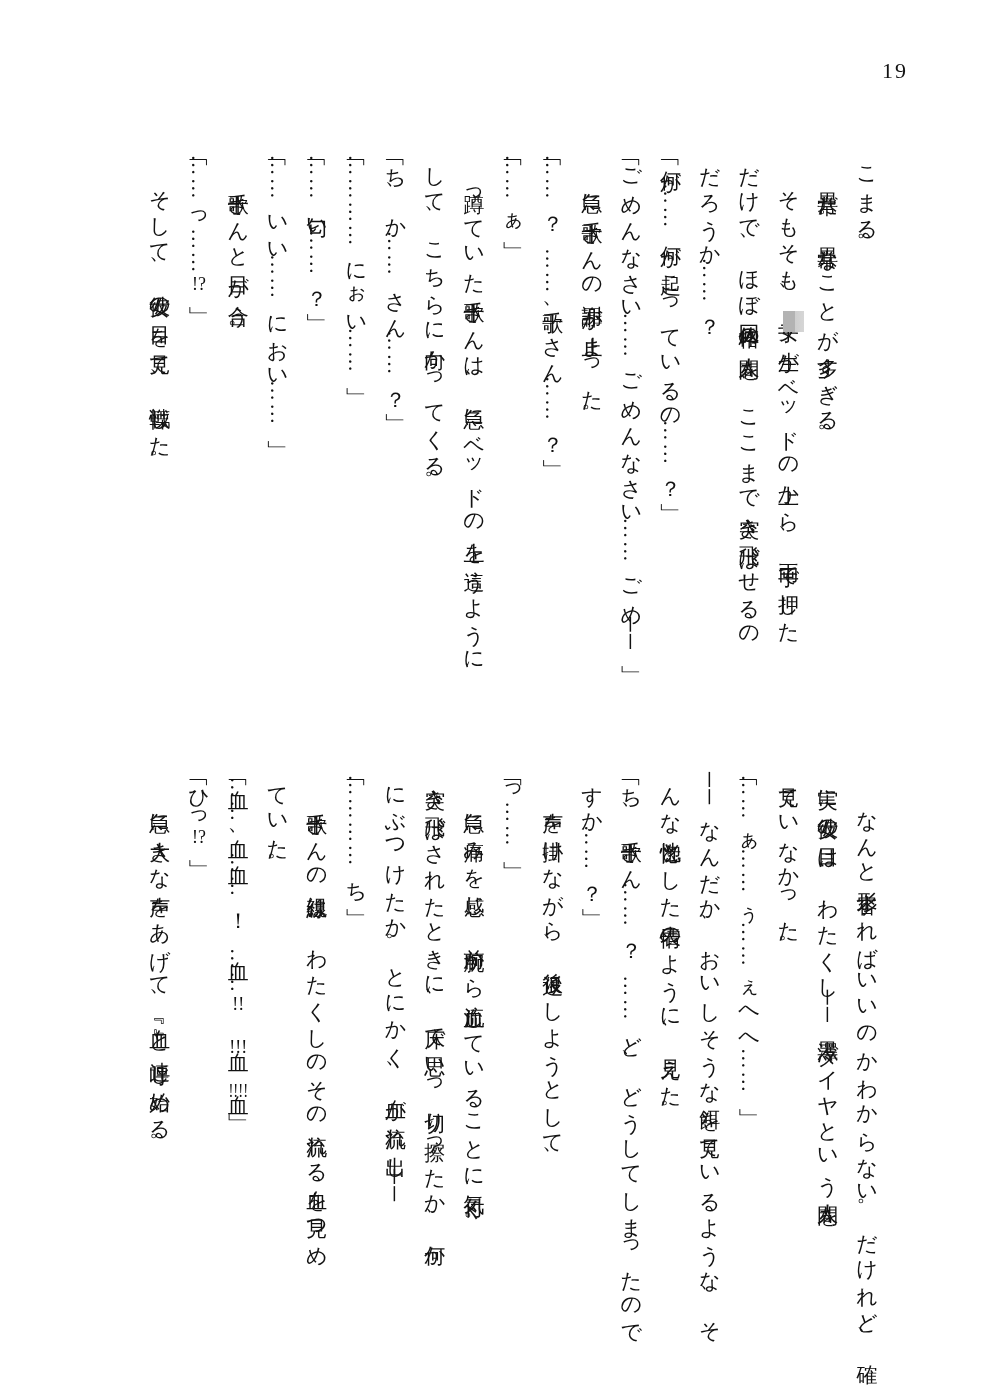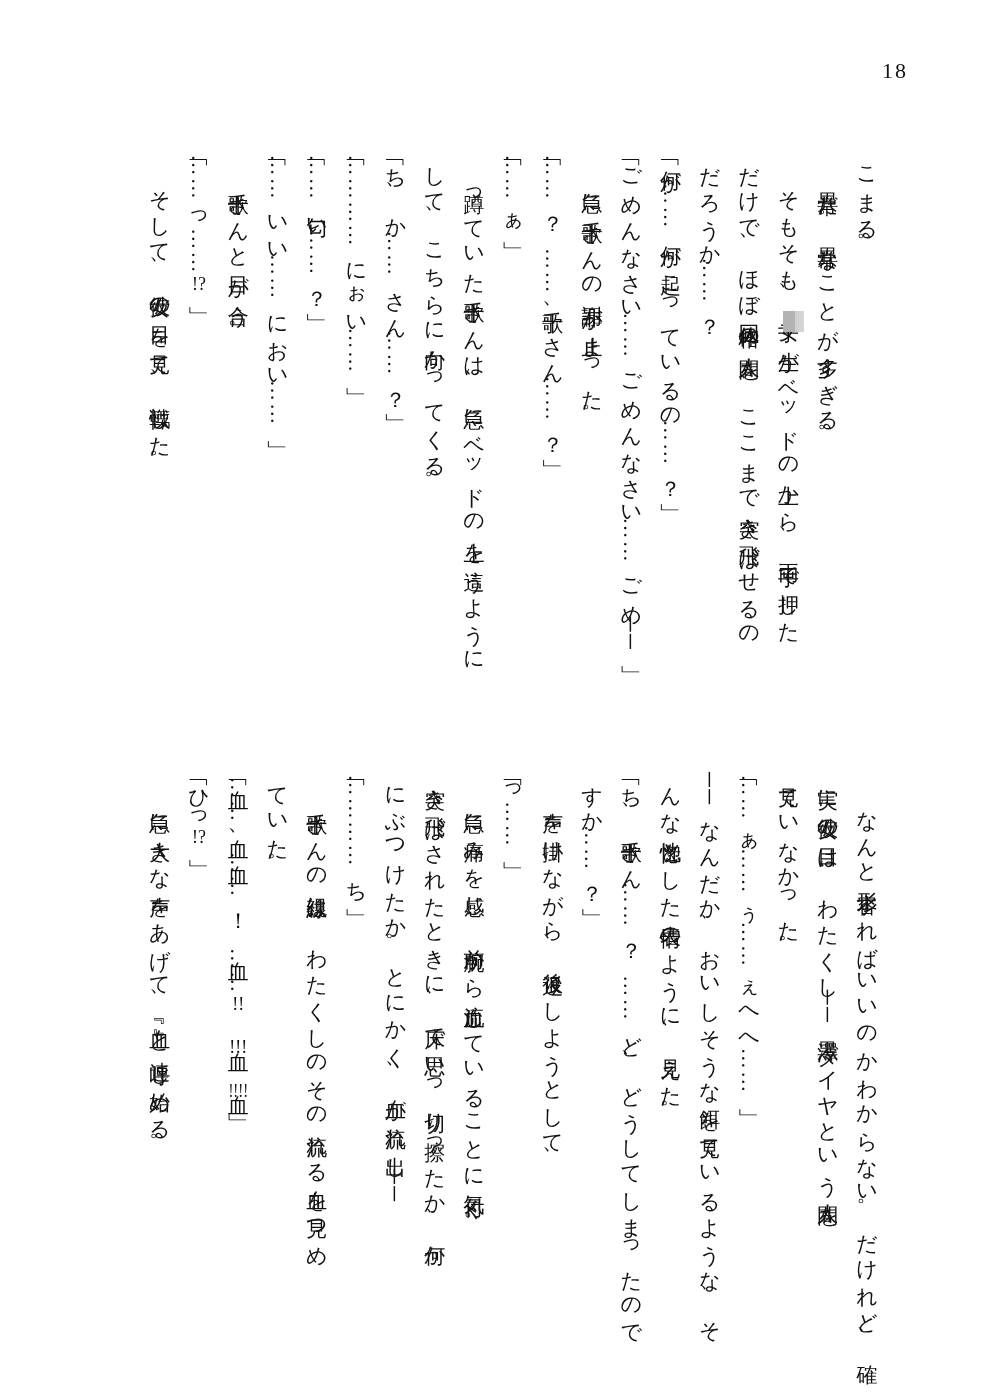--- a/index.html
+++ b/index.html
@@ -50,21 +50,21 @@
     width: 21px; height: 21px;
     margin: 2px 0;
     background: linear-gradient(90deg, #b3b3b3 0%, #b3b3b3 55%, #cecece 55%, #d6d6d6 100%);
     vertical-align: middle;
   }
 </style>
 </head>
 <body>
 
 <div class="page">
-  <div class="page-number">18</div>
+  <div class="page-number">19</div>
 
   <div class="text-block block-top">
       <p class="vline"><span>こまる。</span></p>
       <p class="vline indent"><span>異常だ。異常なことが多すぎる。</span></p>
       <p class="vline indent"><span>そもそも、女子</span><span class="censor"></span><span>生がベッドの上から、両手で押した</span></p>
       <p class="vline"><span>だけで、ほぼ同体格の人間を、ここまで突き飛ばせるの</span></p>
       <p class="vline"><span>だろうか……？</span></p>
       <p class="vline"><span>「何が……何が起こっているの……？」</span></p>
       <p class="vline"><span>「ごめんなさい……ごめんなさい……ごめ──」</span></p>
       <p class="vline indent"><span>急に千歌さんの謝罪が止まった。</span></p>

